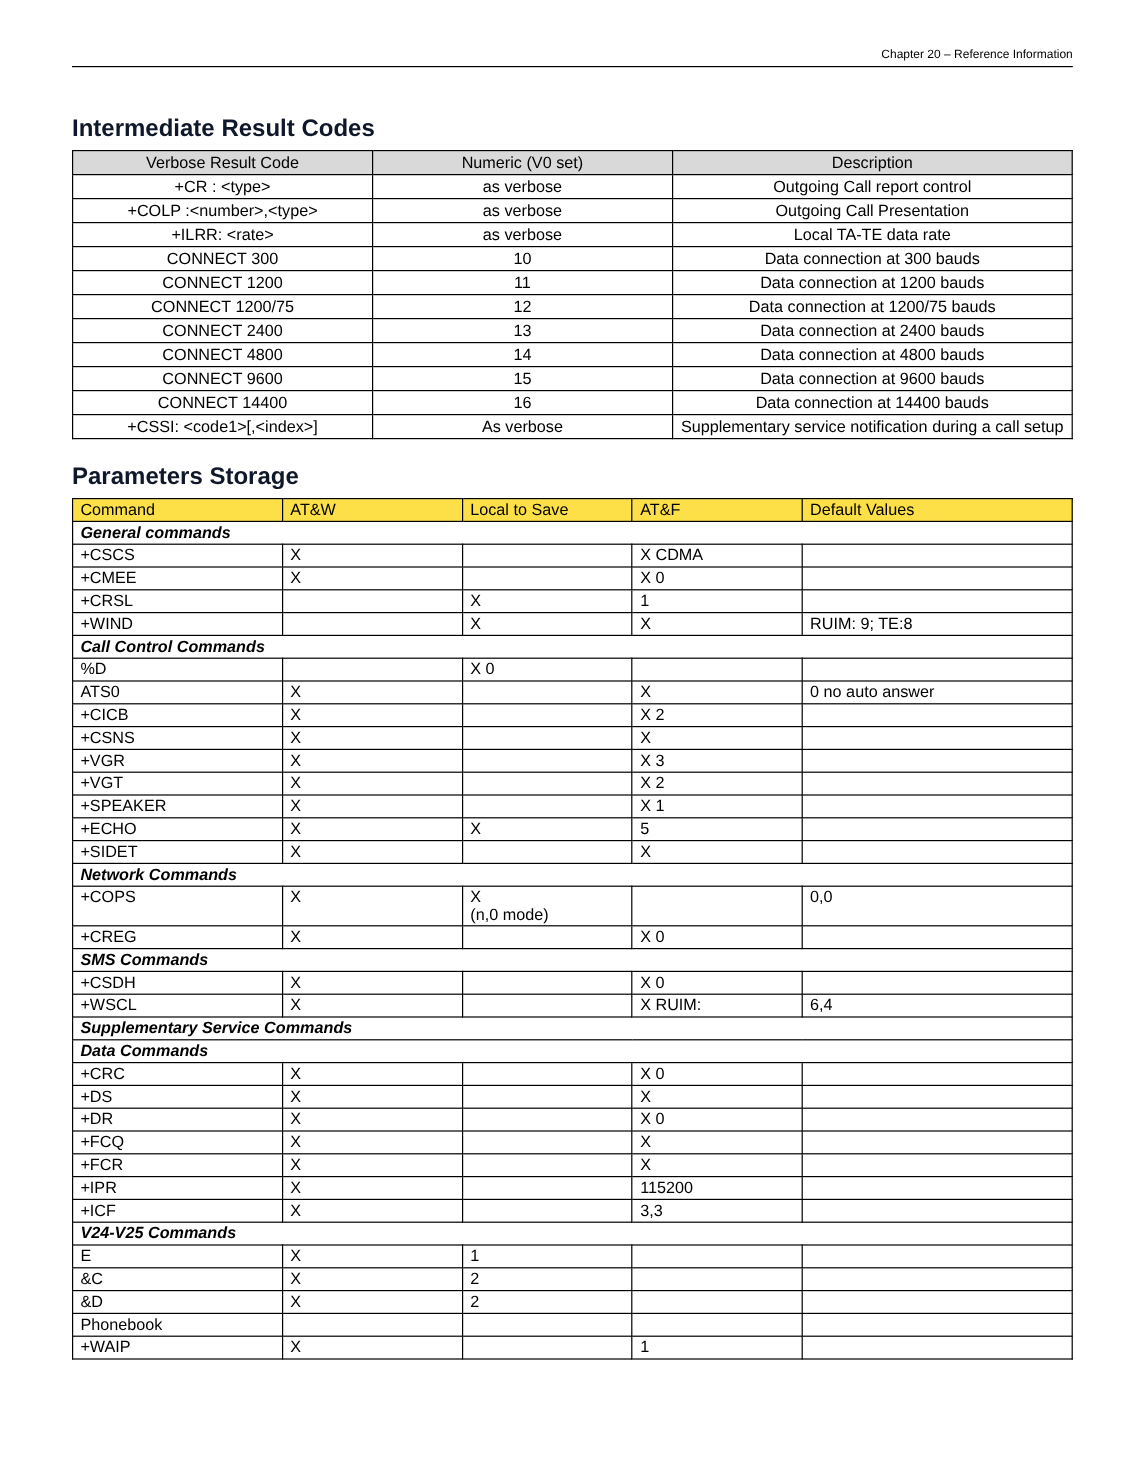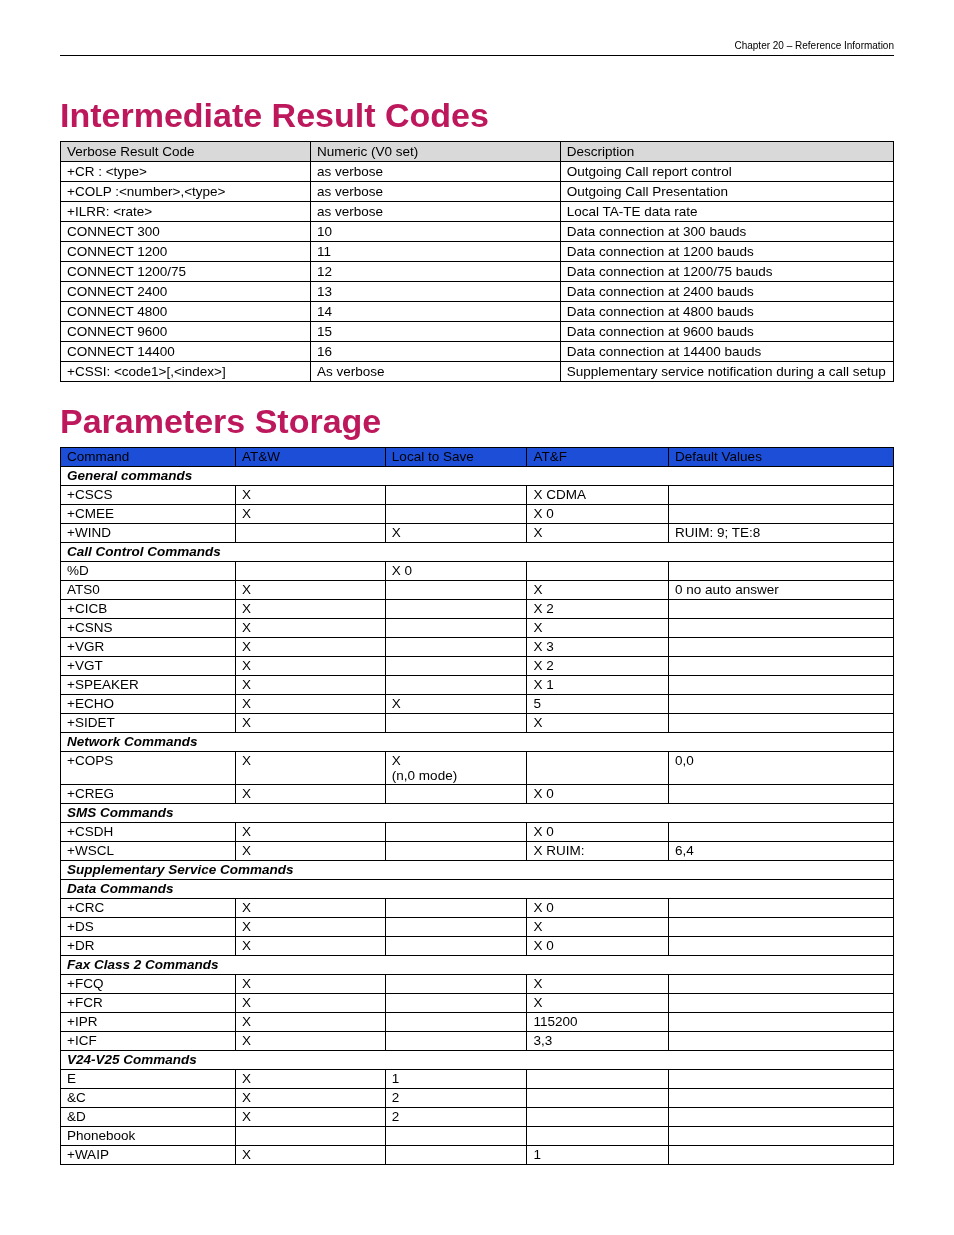--- a/index.html
+++ b/index.html
@@ -13,53 +13,53 @@
     box-sizing: border-box;
   }
   .header-text {
     text-align: right;
     font-size: 10px;
     padding-bottom: 4px;
     border-bottom: 1px solid #000;
     margin-bottom: 40px;
   }
   h2 {
-    color: #be185d;
-    font-size: 34px;
+    color: #0f172a;
+    font-size: 20px;
     font-weight: bold;
     margin: 0 0 6px 0;
     font-family: Arial, sans-serif;
   }
   table {
     border-collapse: collapse;
     width: 100%;
     table-layout: fixed;
     margin-bottom: 20px;
   }
   table.t1 th, table.t1 td {
     border: 1px solid #000;
     padding: 2px 6px;
-    text-align: left;
+    text-align: center;
     vertical-align: top;
     font-size: 13.5px;
   }
   table.t1 th {
     background: #d9d9d9;
     font-weight: normal;
   }
   table.t2 th, table.t2 td {
     border: 1px solid #000;
     padding: 1px 6px;
     text-align: left;
     vertical-align: top;
     font-size: 13.5px;
     height: 16px;
   }
   table.t2 th {
-    background: #1d4ed8;
+    background: #fde047;
     font-weight: normal;
   }
   .section-row td {
     font-style: italic;
     font-weight: bold;
   }
   col.c1 { width: 30%; }
   col.c2 { width: 30%; }
   col.c3 { width: 40%; }
   col.d1 { width: 21%; }
@@ -178,20 +178,27 @@
         <td></td>
       </tr>
       <tr>
         <td>+CMEE</td>
         <td>X</td>
         <td></td>
         <td>X 0</td>
         <td></td>
       </tr>
       <tr>
+        <td>+CRSL</td>
+        <td></td>
+        <td>X</td>
+        <td>1</td>
+        <td></td>
+      </tr>
+      <tr>
         <td>+WIND</td>
         <td></td>
         <td>X</td>
         <td>X</td>
         <td>RUIM: 9; TE:8</td>
       </tr>
       <tr class="section-row">
         <td colspan="5">Call Control Commands</td>
       </tr>
       <tr>
@@ -311,23 +318,20 @@
         <td>X</td>
         <td></td>
       </tr>
       <tr>
         <td>+DR</td>
         <td>X</td>
         <td></td>
         <td>X 0</td>
         <td></td>
       </tr>
-      <tr class="section-row">
-        <td colspan="5">Fax Class 2 Commands</td>
-      </tr>
       <tr>
         <td>+FCQ</td>
         <td>X</td>
         <td></td>
         <td>X</td>
         <td></td>
       </tr>
       <tr>
         <td>+FCR</td>
         <td>X</td>

